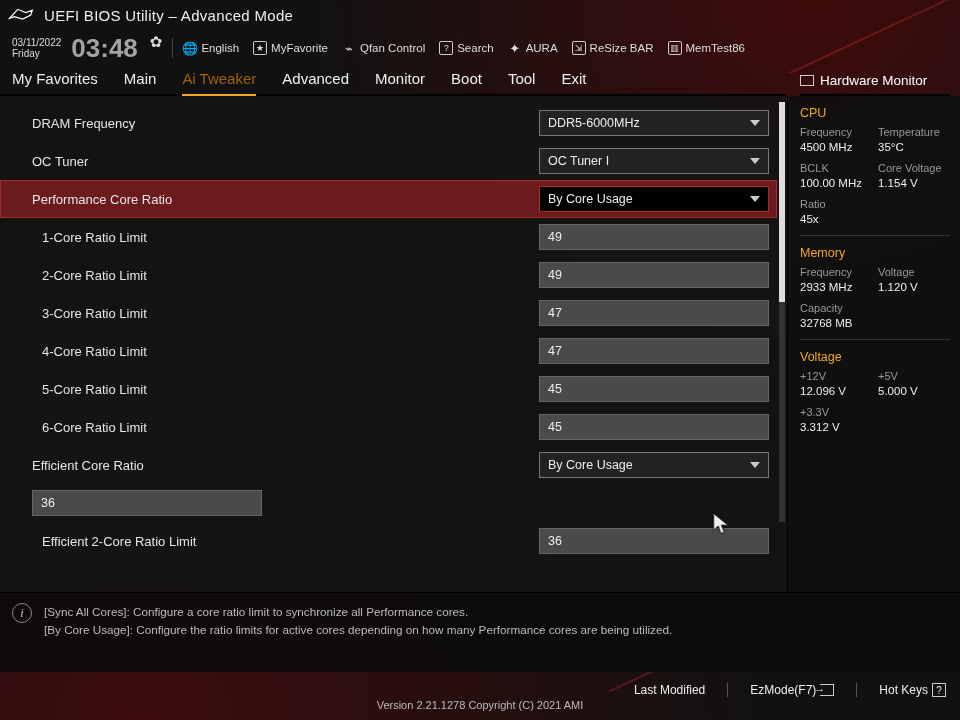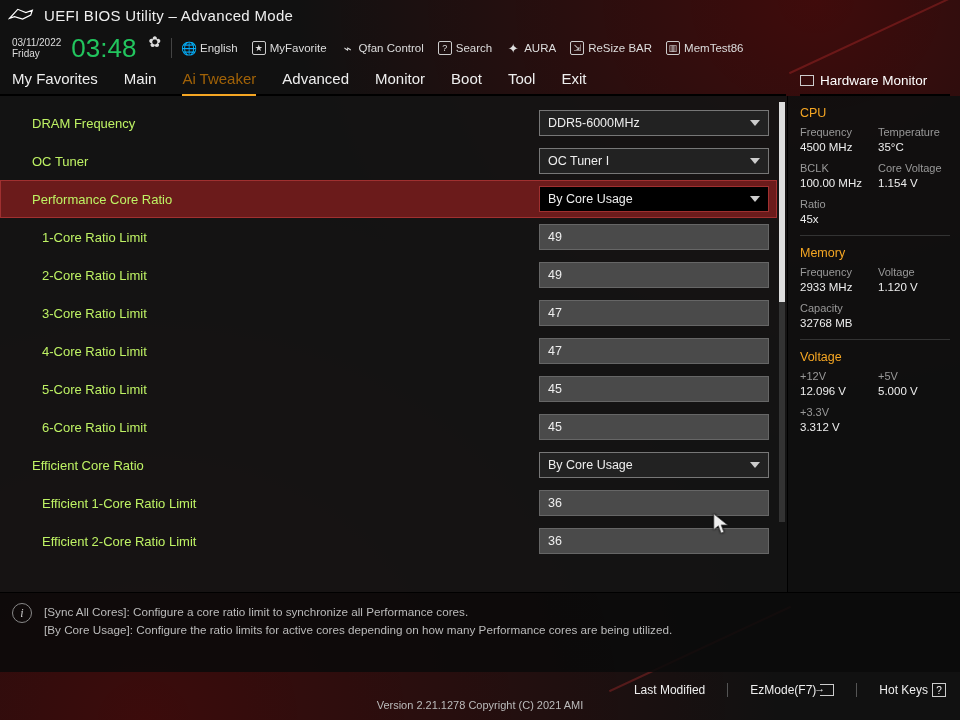--- a/index.html
+++ b/index.html
@@ -14,38 +14,38 @@
   .bgstripe:before { top:30px; right:-20px; }
   .bgstripe:after { bottom:70px; left:600px; }
   .root { position:relative; z-index:1; width:100%; height:100%; display:flex; flex-direction:column; }
   
   .titlebar { display:flex; align-items:center; height:30px; padding:0 8px; gap:10px; }
   .rog-logo { width:26px; height:18px; position:relative; }
   .rog-logo svg { width:100%; height:100%; }
   .title { color:#eee; font-size:15px; letter-spacing:0.3px; }
   .infobar { display:flex; align-items:center; height:36px; padding:0 12px; gap:10px; color:#ddd; }
   .datebox { font-size:10px; line-height:1.15; }
-  .clock { font-size:26px; font-weight:400; color:#22c55e; margin-right:2px;}
+  .clock { font-size:26px; font-weight:700; color:#a3a3a3; margin-right:2px;}
   .gear { font-size:15px; position:relative; top:-6px;}
   .vline { width:1px; height:20px; background:#444; }
   .toplinks { display:flex; gap:14px; }
   .toplink { display:flex; align-items:center; gap:4px; font-size:11.5px; cursor:pointer; color:#ddd;}
   .toplink .ico { width:14px; height:14px; border:1px solid #ccc; border-radius:2px; font-size:9px; display:flex; align-items:center; justify-content:center; }
   .toplink .ico.noborder { border:none; font-size:13px;}
   
   .tabs { display:flex; height:30px; padding:0 12px; gap:26px; border-bottom:2px solid #000; }
   .tab { font-size:15px; color:#eee; padding:4px 0; cursor:pointer; }
   .tab.active { color:#a16207; border-bottom:2px solid #f5a623; margin-bottom:-2px;}
   
   .mainrow { flex:1 1 0; display:flex; min-height:0; }
   .settings { flex:1 1 0; background:rgba(20,20,20,0.9); position:relative; min-width:0;}
   .settings-scroll { position:absolute; inset:0 10px 0 0; overflow:hidden; padding:8px 0 0 0;}
   .setting-row { display:flex; align-items:center; height:38px; padding:0 0 0 32px; }
   .setting-row.selected { background:#6b1b1b; outline:1px solid #a03030; outline-offset:-1px;}
-  .setting-label { flex:1; color:#bef264; font-size:13px;}
+  .setting-label { flex:1; color:#e5e5e5; font-size:13px;}
   .setting-row.sub .setting-label { padding-left:10px;}
   .control { width:230px; margin-right:8px; }
   .dropdown { height:26px; border:1px solid #777; background:#222; display:flex; align-items:center; padding:0 8px; color:#eee; font-size:12.5px; justify-content:space-between; cursor:pointer;}
   .dropdown.selected { background:#000; border:1px solid #a03030;}
   .caret { width:0;height:0;border-left:5px solid transparent;border-right:5px solid transparent;border-top:6px solid #ccc;}
   .numbox { height:26px; border:1px solid #666; background:#4a4a4a; display:flex; align-items:center; padding:0 8px; color:#eee; font-size:12.5px;}
   .scrollbar { position:absolute; right:2px; top:6px; width:6px; height:420px; background:#333; }
   .scroll-thumb { width:100%; height:200px; background:#ddd; cursor:pointer;}
   
   .hw { width:173px; background:rgba(15,15,15,0.92); border-left:1px solid #000; padding:0 10px 6px 12px; font-size:11.5px; color:#bbb;}
@@ -209,21 +209,20 @@
           <div class="setting-row">
             <span class="setting-label">Efficient Core Ratio</span>
             <div class="control">
               <div class="dropdown">
                 <span>By Core Usage</span>
                 <span class="caret"></span>
               </div>
             </div>
           </div>
           <div class="setting-row sub">
-            <span class="setting-label">Efficient 1-Core Ratio Limit</span>
             <div class="control">
               <div class="numbox">36</div>
             </div>
           </div>
           <div class="setting-row sub">
             <span class="setting-label">Efficient 2-Core Ratio Limit</span>
             <div class="control">
               <div class="numbox">36</div>
             </div>
           </div>

